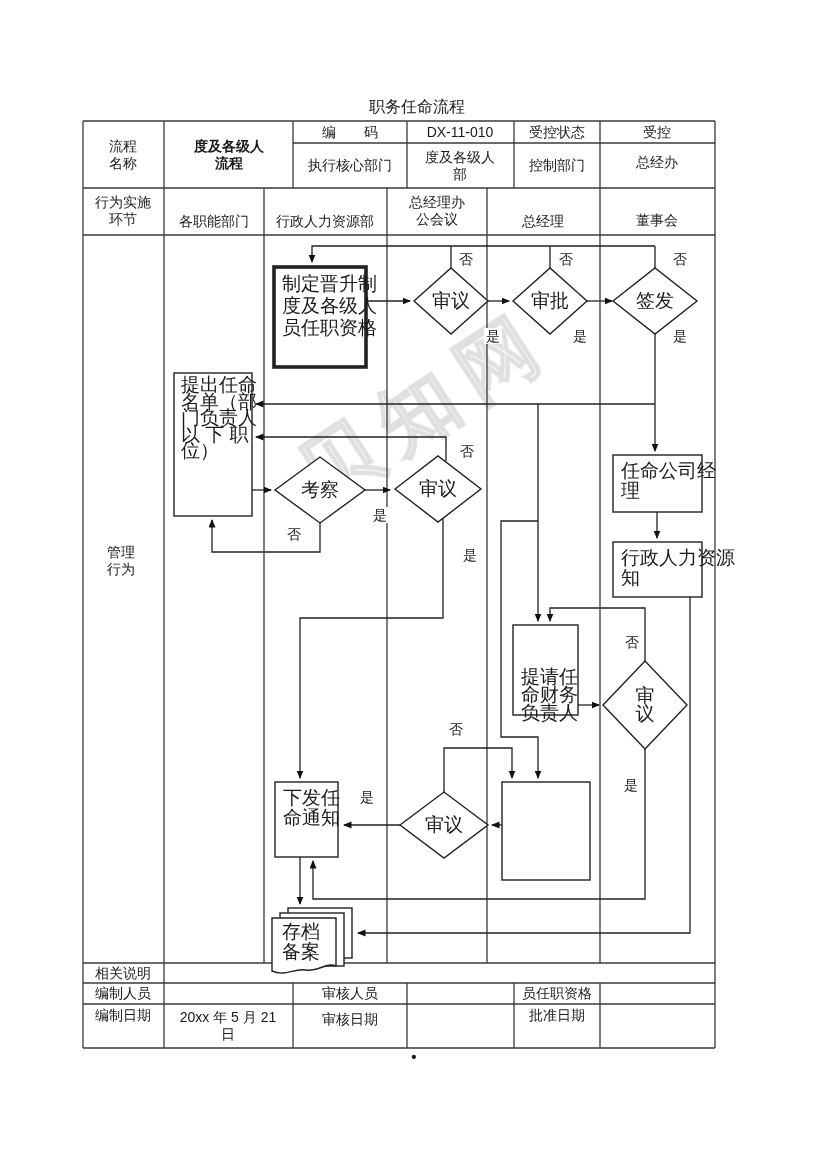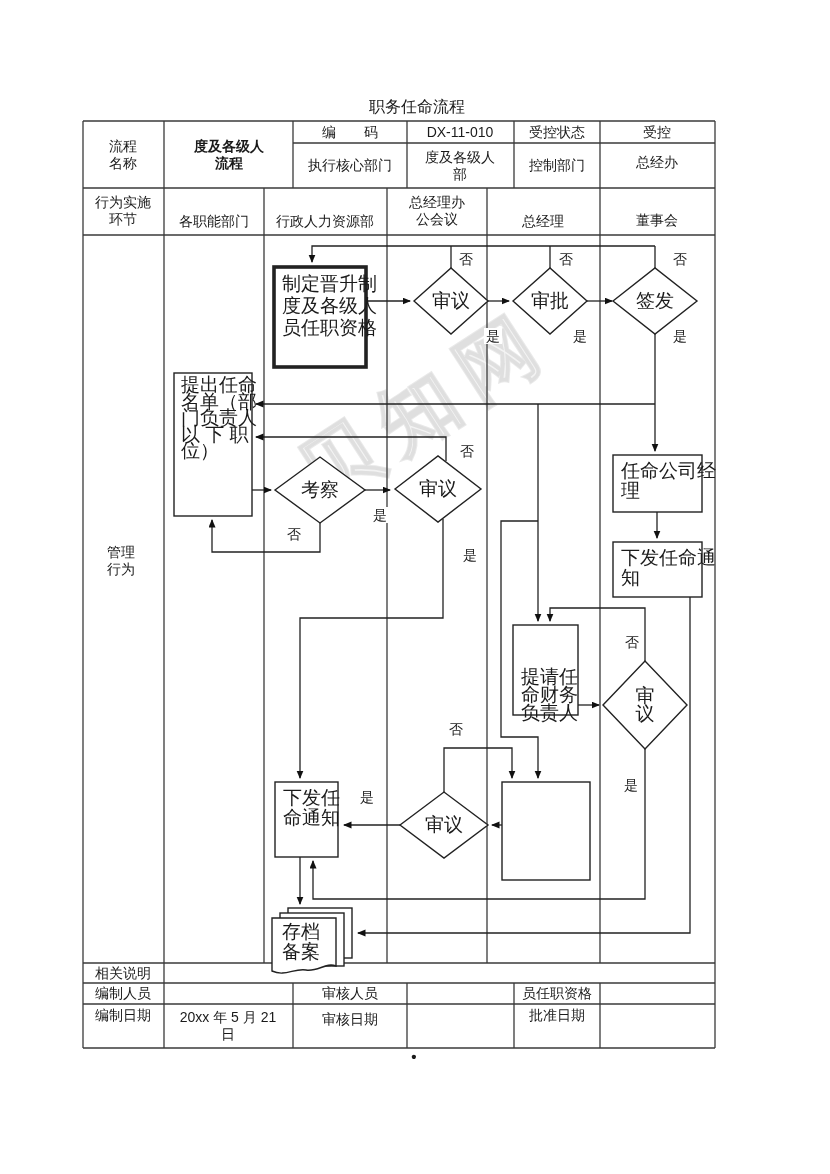--- a/index.html
+++ b/index.html
@@ -143,21 +143,21 @@
   <div class="abs ctr nlabel" style="left:655px;top:301px;">签发</div>
   <div class="abs nlabel" style="left:181px;top:377px;line-height:16.5px;">提出任命
 名单（部
 门负责人
 以 下 职
 位）</div>
   <div class="abs ctr nlabel" style="left:320px;top:490px;">考察</div>
   <div class="abs ctr nlabel" style="left:438px;top:489px;">审议</div>
   <div class="abs nlabel" style="left:621px;top:461px;">任命公司经
 理</div>
-  <div class="abs nlabel" style="left:621px;top:548px;">下发任命通
+  <div class="abs nlabel" style="left:621px;top:548px;">行政人力资源
 知</div>
   <div class="abs nlabel" style="left:521px;top:668px;line-height:18px;">提请任
 命财务
 负责人</div>
   <div class="abs ctr nlabel" style="left:645px;top:705px;line-height:18px;">审
 议</div>
   <div class="abs ctr nlabel" style="left:444px;top:825px;">审议</div>
   <div class="abs nlabel" style="left:283px;top:788px;">下发任
 命通知</div>
   <div class="abs nlabel" style="left:282px;top:922px;">存档

